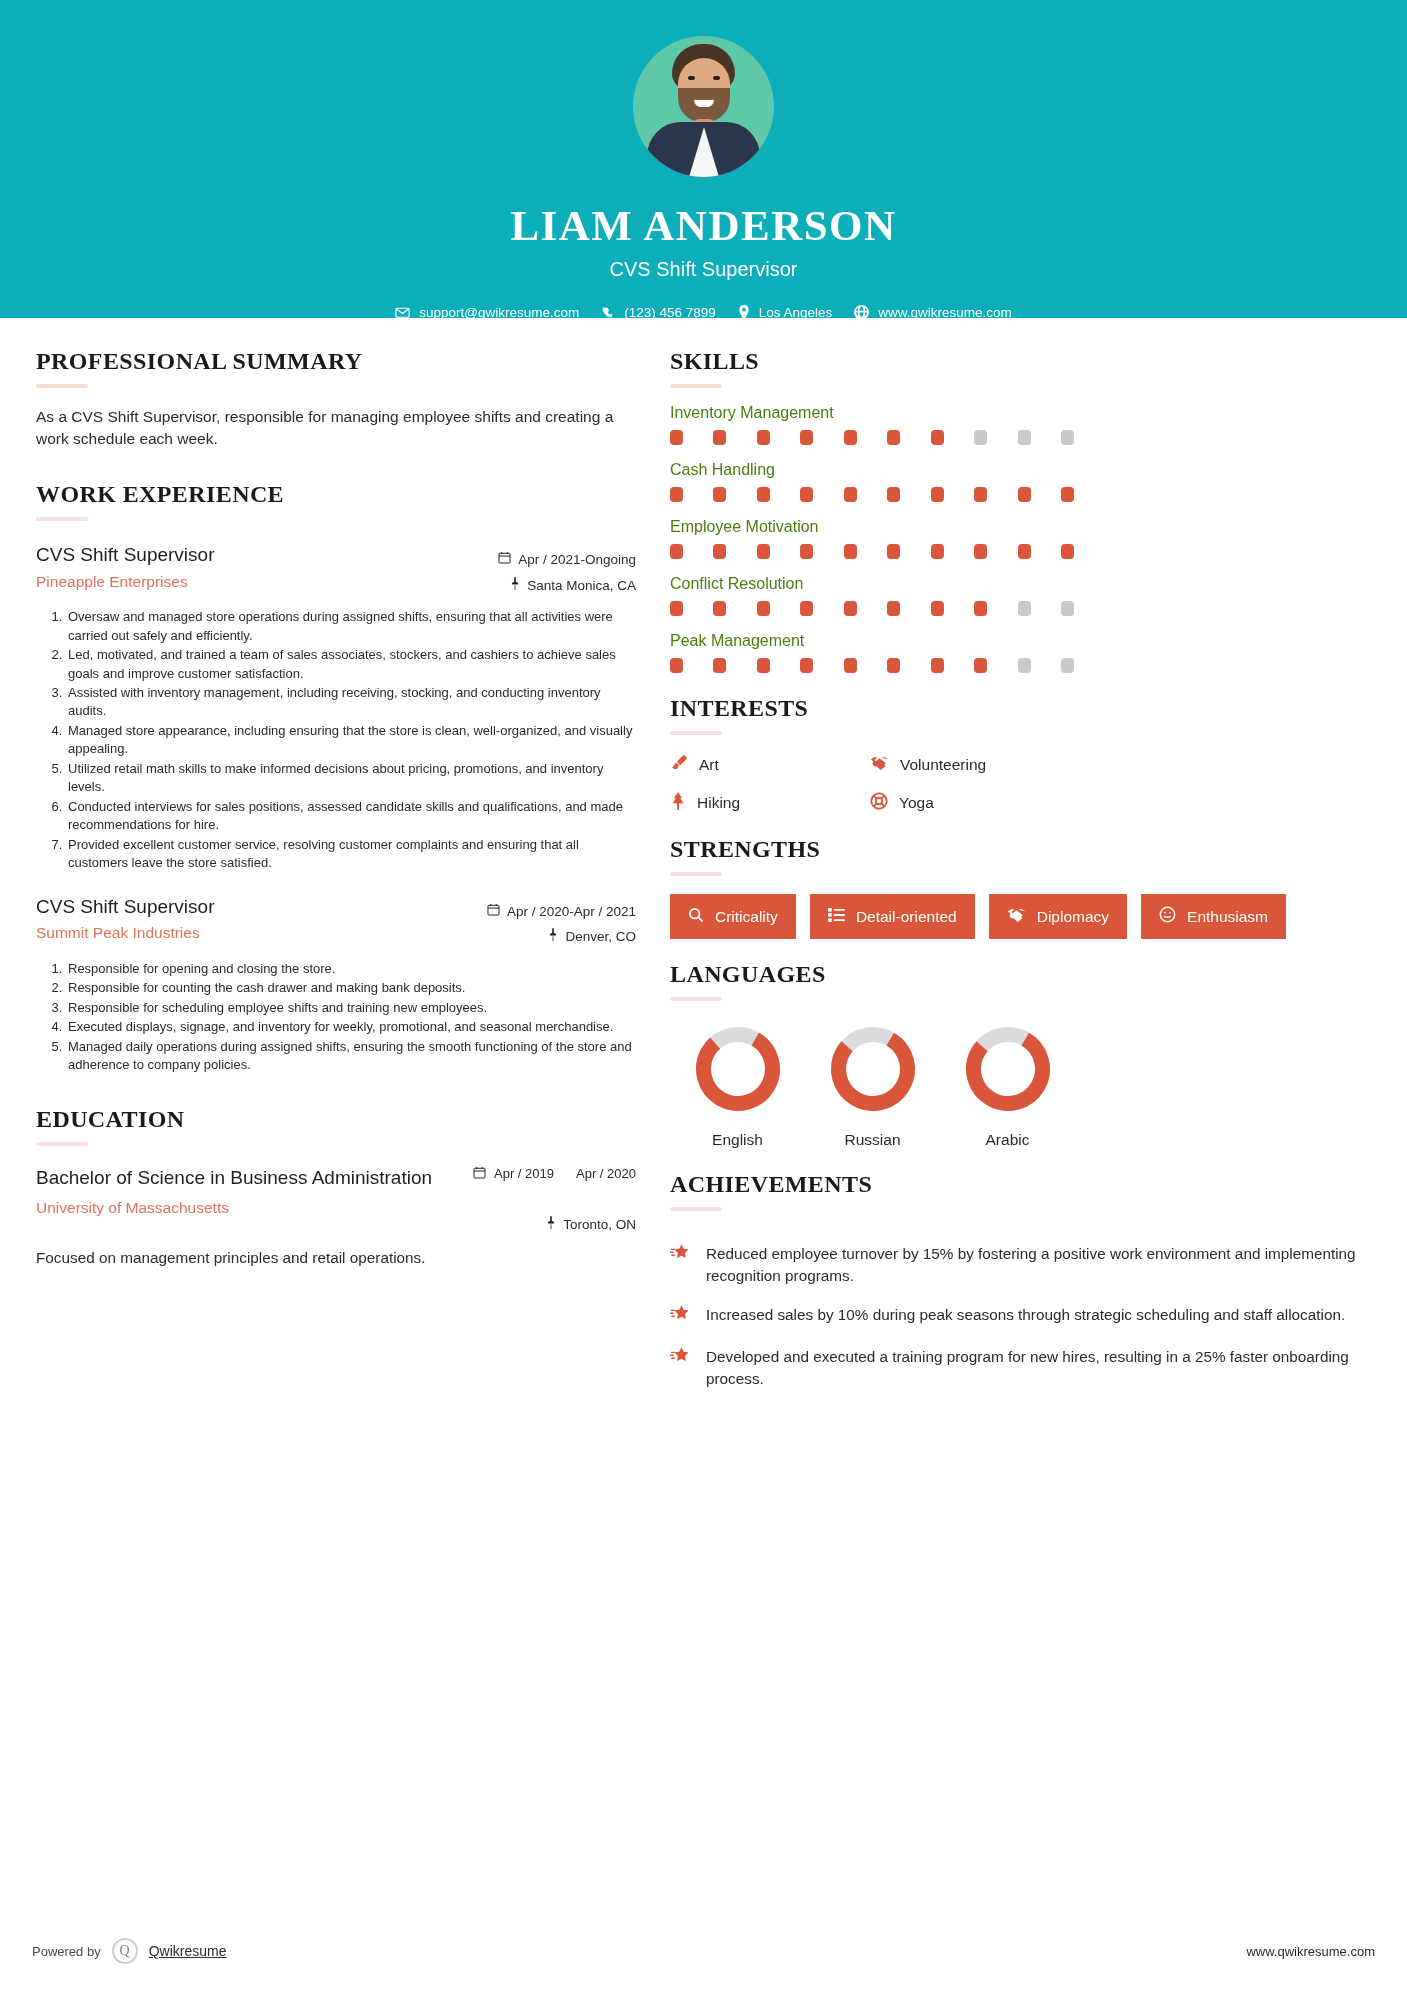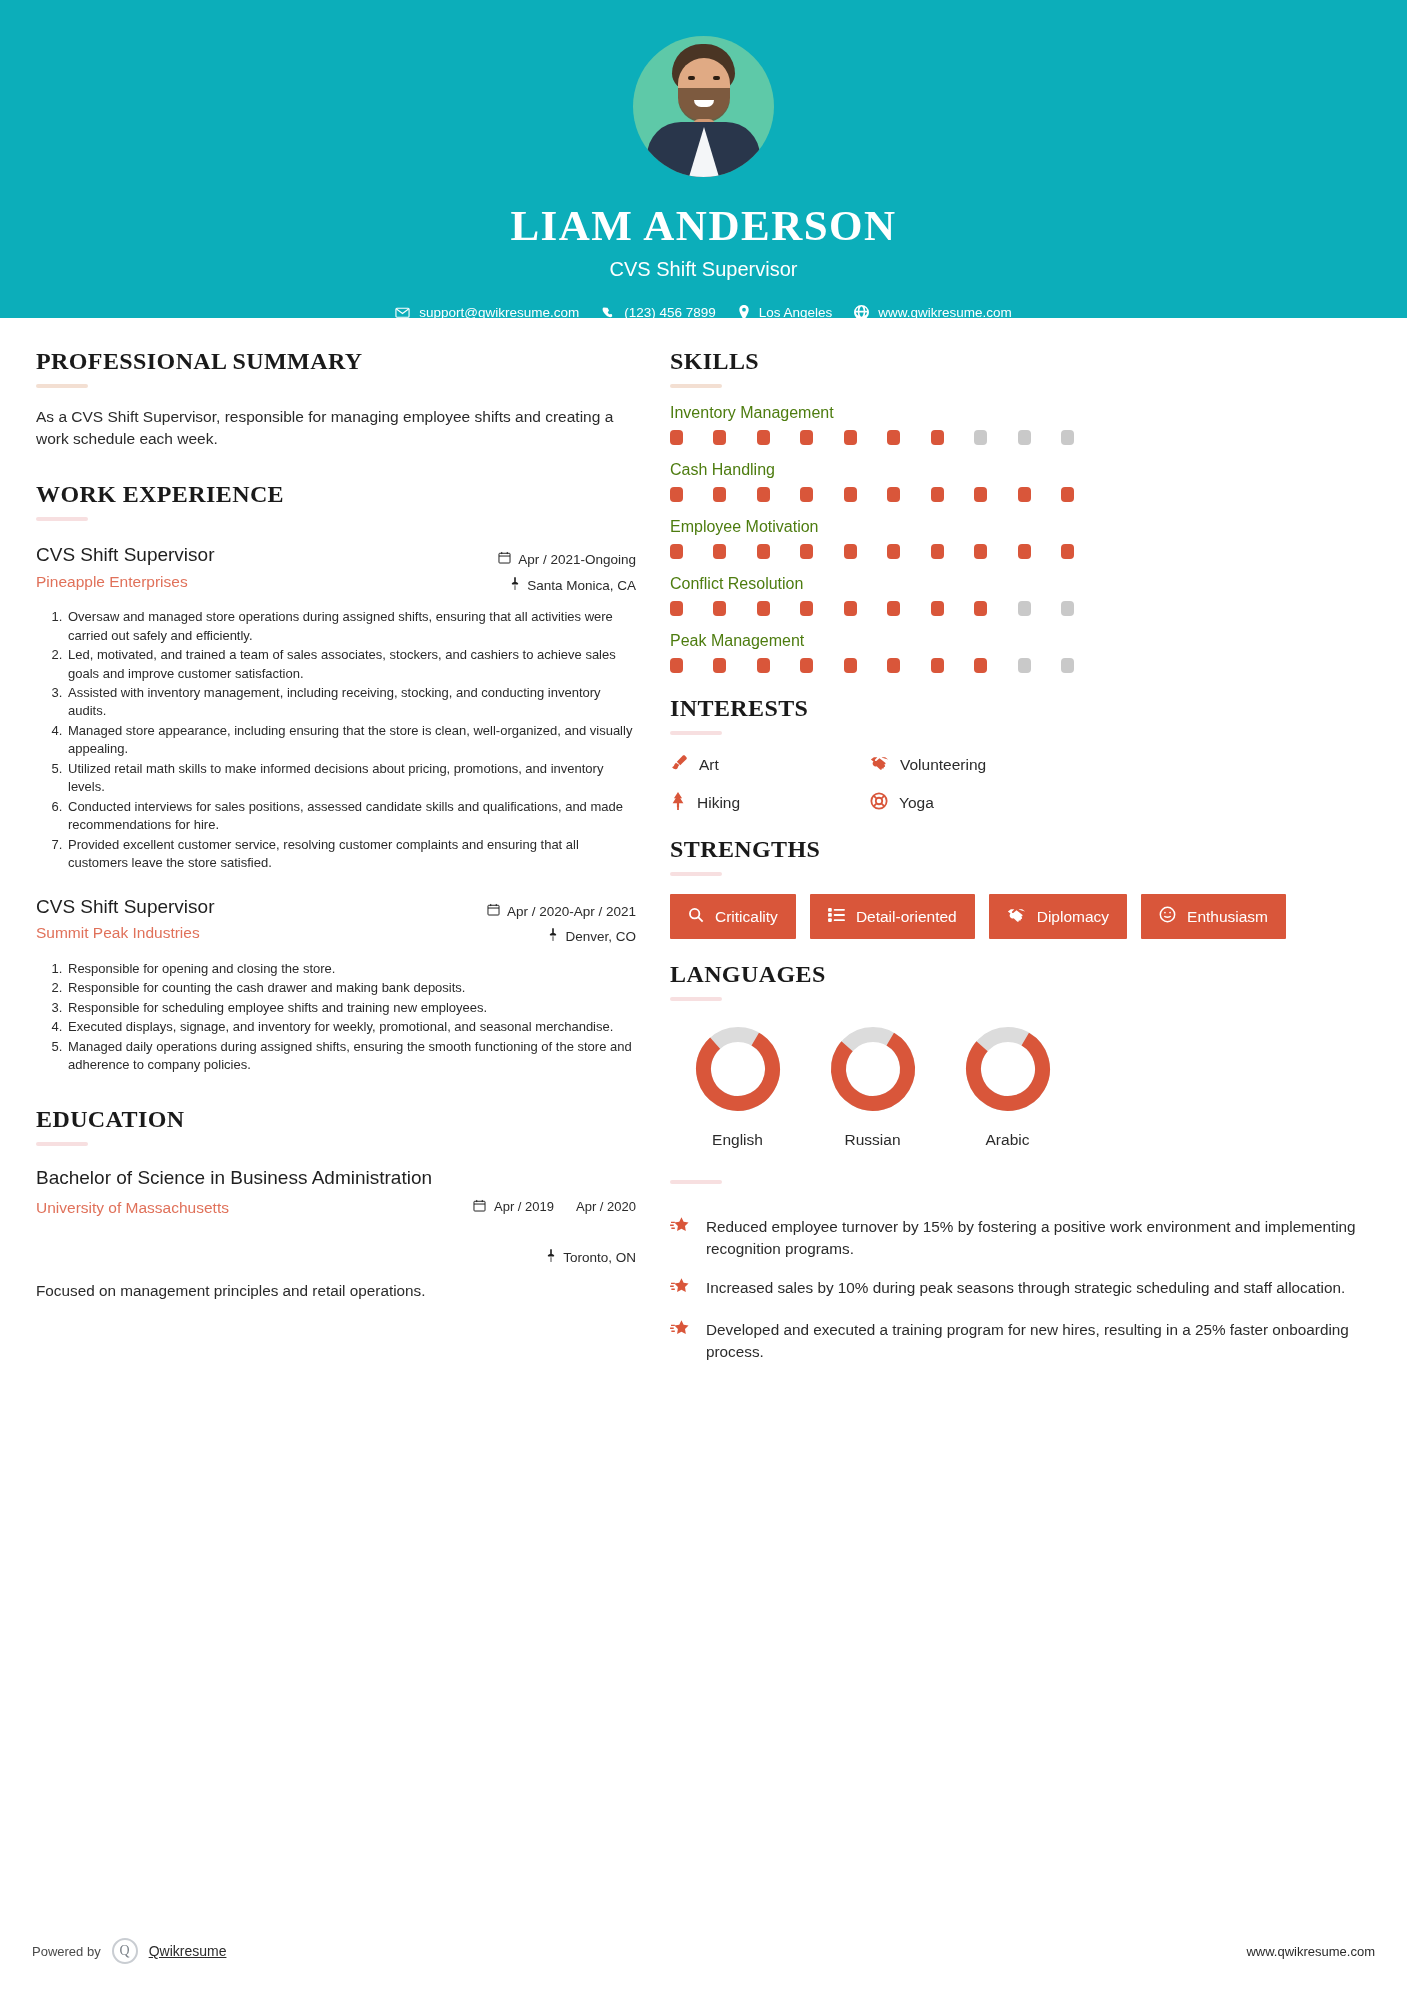--- a/index.html
+++ b/index.html
@@ -135,21 +135,21 @@
   .job-list li {
     font-size: 13px; line-height: 1.42; color: #2b2b2b; margin-bottom: 1px;
     padding-left: 2px;
   }
 
   
   .edu { margin-top: 20px; }
   .edu-head { display:flex; justify-content: space-between; align-items: flex-start; }
   .edu-degree { font-size: 19px; color:#1f1f1f; line-height:1.28; max-width: 410px;}
   .edu-school { font-size:15.5px; color:#e0715a; margin-top: 9px;}
-  .edu-dates { display:flex; align-items:flex-start; gap:8px; justify-content:flex-end; font-size:13px; color:#2b2b2b;margin-top:33px;}
+  .edu-dates { display:flex; align-items:flex-start; gap:8px; justify-content:flex-end; font-size:13px; color:#2b2b2b;}
   .edu-dates .two { display:flex; gap:22px; }
   .edu-dates .d { line-height:1.25; text-align:left;}
   .edu-note { margin-top: 12px; font-size: 15.3px; color:#2b2b2b; }
 
   
   .skill-row { margin-top: 16px; }
   .skill-name { font-size: 16px; color: #4d7c0f; }
   .dots { display:flex; gap: 0; margin-top: 8px; justify-content: space-between; width: 404px; }
   .dot { width: 13px; height: 15px; border-radius: 4px; background: #c9c9c9; }
   .dot.on { background: #d9563a; }
@@ -550,20 +550,21 @@
           <div class="lang"><svg width="92" height="92" viewBox="0 0 80 80">
               <circle cx="40" cy="40" r="30" fill="none" stroke="#dcdcdc" stroke-width="13"></circle>
               <circle cx="40" cy="40" r="30" fill="none" stroke="#d9563a" stroke-width="13" stroke-dasharray="147.02653618800232 41.46902302738525" transform="rotate(-60 40 40)"></circle>
             </svg><div class="lang-label">Arabic</div></div>
         </div>
     </div>
 
     <div class="block-spacer-md"></div>
 
     <div>
+      <div class="sec-title">ACHIEVEMENTS</div>
       <div class="sec-rule pink"></div>
       <div class="ach-list" id="achievements-container">
           <div class="ach">
             <span><svg width="22" height="20" viewBox="0 0 24 22" fill="#d9563a">
                 <path d="M12.5 1.5l2.4 4.9 5.4.8-3.9 3.8.9 5.4-4.8-2.5-4.8 2.5.9-5.4-3.9-3.8 5.4-.8z"></path>
                 <path d="M1 6.2h4.2v1.5H1zM0 9.4h4v1.5H0zM1.4 12.7h3.8v1.5H1.4z"></path>
               </svg></span>
             <span class="ach-text">Reduced employee turnover by 15% by fostering a positive work environment and implementing recognition programs.</span>
           </div>
           <div class="ach">

